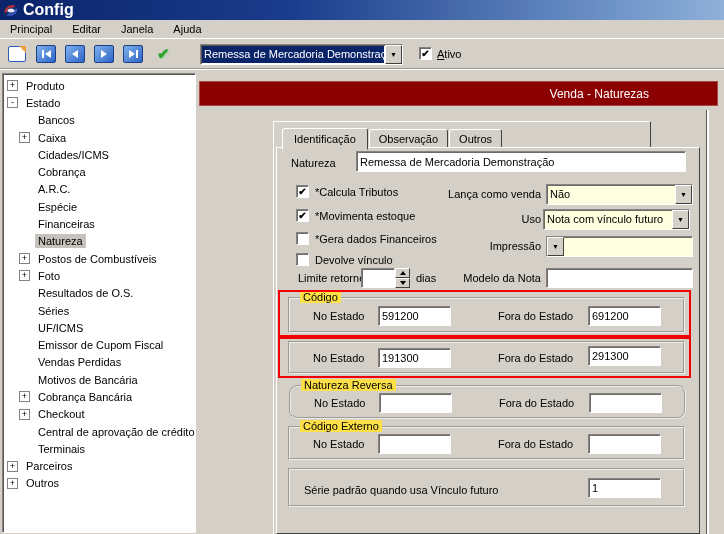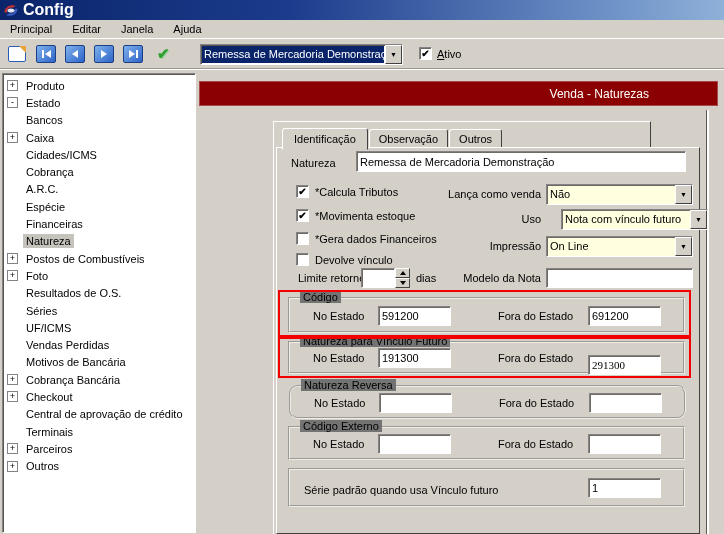--- a/index.html
+++ b/index.html
@@ -10,21 +10,21 @@
     background:#D4D0C8;
     position:relative;
   }
   .sunken { border:1px solid; border-color:#848284 #FFFFFF #FFFFFF #848284; box-shadow:inset 1px 1px 0 #5a5750; }
   .white-field {
     background:#FFFFFF; border:1px solid; border-color:#848284 #FFFFFF #FFFFFF #848284;
     box-shadow:inset 1px 1px 0 #6e6b64; font-family:"Liberation Sans", sans-serif;
     font-size:11px; padding:2px 3px; outline:none;
   }
   .groupbox { position:absolute; border:2px groove #efede8; }
-  .grouptitle { position:absolute; top:-8px; left:10px; background:#737373; padding:0 3px; }
+  .grouptitle { position:absolute; top:-8px; left:10px; background:#fde047; padding:0 3px; }
 
   
   .titlebar {
     position:absolute; left:0; top:0; width:724px; height:20px;
     background:linear-gradient(to right,#0A246A,#1b3c8c 40%,#6f94c8 85%,#8FB0D8);
     display:flex; align-items:center; padding-left:3px;
   }
   .titlebar .logo { width:16px; height:15px; margin-right:4px; }
   .titlebar .title { color:#FFF; font-weight:bold; font-size:16px; }
 
@@ -74,21 +74,21 @@
   .tb-ativo .lbl { display:inline-block; }
   .tb-ativo .lbl::first-letter { text-decoration:underline; }
 
   
   .main { position:absolute; left:0; top:69px; width:724px; height:465px; background:#D4D0C8; border-top:1px solid #FFFFFF; }
   .tree-panel {
     position:absolute; left:2px; top:3px; width:194px; height:460px;
     background:#FFF; overflow:hidden; padding-top:3px;
   }
   .ti { display:flex; align-items:center; height:17.3px; padding-left:4px; cursor:default; }
-  .ti.l1 { padding-left:4px; }
+  .ti.l1 { padding-left:16px; }
   .exp {
     width:11px; height:11px; flex:0 0 11px; margin-right:5px;
     border:1px solid #848284; background:#FFF;
     font-size:9px; line-height:8px; text-align:center; color:#000;
   }
   .exp:empty { visibility:hidden; }
   .tl { padding:1px 3px; white-space:nowrap; }
   .ti.selected .tl { background:#C6C3BC; }
 
   .right-area { position:absolute; left:196px; top:0; width:528px; height:465px; }
@@ -247,20 +247,24 @@
     <div class="ti l1">
         <span class="exp"></span>
         <span class="tl">Séries</span>
       </div>
     <div class="ti l1">
         <span class="exp"></span>
         <span class="tl">UF/ICMS</span>
       </div>
     <div class="ti l1">
         <span class="exp"></span>
+        <span class="tl">Emissor de Cupom Fiscal</span>
+      </div>
+    <div class="ti l1">
+        <span class="exp"></span>
         <span class="tl">Vendas Perdidas</span>
       </div>
     <div class="ti l1">
         <span class="exp"></span>
         <span class="tl">Motivos de Bancária</span>
       </div>
     <div class="ti l1">
         <span class="exp">+</span>
         <span class="tl">Cobrança Bancária</span>
       </div>
@@ -320,27 +324,26 @@
           <span class="cb-box"></span>
           <span>Devolve vínculo</span>
         </span>
 
         <span class="rlabel" style="left:154px; top:40px;">Lança como venda</span>
         <span class="combo" style="left:269px; top:36px; width:147px;">
           <span class="val">Não</span>
           <span class="drop-btn">▼</span>
         </span>
         <span class="rlabel" style="left:154px; top:65px;">Uso</span>
-        <span class="combo" style="left:284px; top:61px; width:147px;">
+        <span class="combo" style="left:266px; top:61px; width:147px;">
           <span class="val">Nota com vínculo futuro</span>
           <span class="drop-btn">▼</span>
         </span>
         <span class="rlabel" style="left:154px; top:92px;">Impressão</span>
         <span class="combo" style="left:269px; top:88px; width:147px;">
-          <span class="val">On Line</span>
           <span class="drop-btn">▼</span>
         </span>
 
         <span class="abs fld-label" style="left:21px; top:124px;">Limite retorno</span>
         <input class="abs white-field" style="left: 84px; top: 120px; width: 34px; height: 20px;" readonly="" value="">
         <span class="spin" style="left:118px; top:120px;">
           <button>
               <span class="tri-up"></span>
             </button>
           <button>
@@ -356,25 +359,24 @@
 
         <div class="groupbox" style="left:11px; top:149px; width:397px; height:36px;">
           <span class="grouptitle">Código</span>
           <span class="abs fld-label" style="left:23px; top:11px;">No Estado</span>
           <input class="abs white-field" style="left: 88px; top: 7px; width: 73px; height: 20px;" readonly="" value="591200">
           <span class="abs fld-label" style="left:208px; top:11px;">Fora do Estado</span>
           <input class="abs white-field" style="left: 298px; top: 7px; width: 73px; height: 20px;" readonly="" value="691200">
         </div>
 
         <div class="groupbox" style="left:11px; top:193px; width:397px; height:33px;">
-          <span class="grouptitle">Natureza para Vínculo Futuro</span>
           <span class="abs fld-label" style="left:23px; top:9px;">No Estado</span>
           <input class="abs white-field" style="left: 88px; top: 5px; width: 73px; height: 20px;" readonly="" value="191300">
           <span class="abs fld-label" style="left:208px; top:9px;">Fora do Estado</span>
-          <input class="abs white-field" style="left: 298px; top: 12px; width: 73px; height: 20px; font-family: Liberation Serif, serif;" readonly="" value="291300">
+          <input class="abs white-field" style="left: 298px; top: 3px; width: 73px; height: 20px;" readonly="" value="291300">
         </div>
 
         <div class="groupbox" style="left:12px; top:237px; width:397px; height:34px;border-radius:9px;">
           <span class="grouptitle">Natureza Reversa</span>
           <span class="abs fld-label" style="left:23px; top:10px;">No Estado</span>
           <input class="abs white-field" style="left: 88px; top: 6px; width: 73px; height: 20px;" readonly="" value="">
           <span class="abs fld-label" style="left:208px; top:10px;">Fora do Estado</span>
           <input class="abs white-field" style="left: 298px; top: 6px; width: 73px; height: 20px;" readonly="" value="">
         </div>
 

